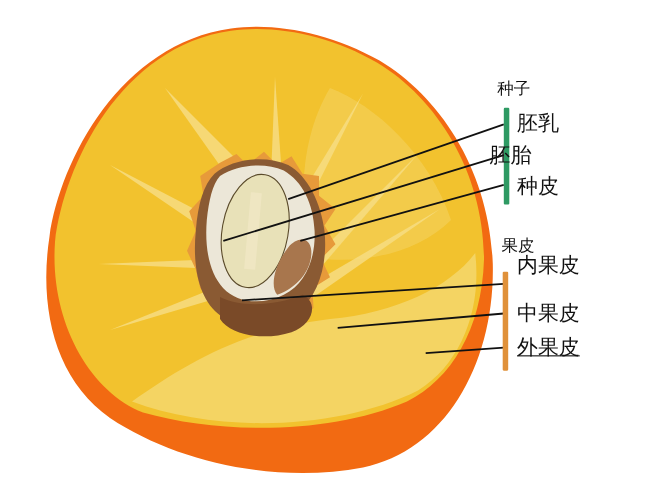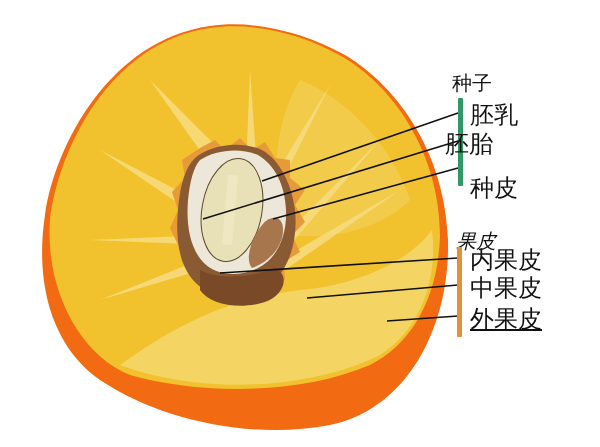--- a/index.html
+++ b/index.html
@@ -1,20 +1,20 @@
 <!DOCTYPE html>
 <html><head>
 <meta charset="utf-8">
 <style>
   html, body { margin: 0; padding: 0; background: #ffffff; }
   body { width: 600px; height: 447px; position: relative; overflow: hidden;
          font-family: "DejaVu Sans", "Liberation Sans", sans-serif; }
   #diagram { position: absolute; left: 0; top: 0; width: 600px; height: 447px; }
-  .label { position: absolute; font-size: 24px; color: #111111; line-height: 1; white-space: nowrap; }
-  .group-title { font-size: 20px; }
+  .label { position: absolute; font-size: 19px; color: #111111; line-height: 1; white-space: nowrap; }
+  .group-title { font-size: 15px; }
   .bar { position: absolute; width: 5px; border-radius: 1px; }
 </style>
 </head>
 <body>
 
 <svg id="diagram" viewBox="0 0 600 447" xmlns="http://www.w3.org/2000/svg">
 
   <path d="M 210 26 C 250 20, 300 30, 345 55 C 400 88, 445 155, 448 240
            C 450 330, 405 410, 330 425 C 250 440, 160 420, 100 380
            C 50 345, 35 280, 45 215 C 55 145, 110 40, 210 26 Z" fill="#f26a12"></path>
@@ -68,19 +68,19 @@
     <line x1="220" y1="273" x2="458" y2="258"></line>
     <line x1="307" y1="298" x2="458" y2="285"></line>
     <line x1="387" y1="321" x2="458" y2="316"></line>
   </g>
 </svg>
 
 <div class="label group-title" style="left:452px; top:73px;">种子</div>
 <div class="bar" style="left:458px; top:98px; height:88px; background:#2e9a63;"></div>
 <div class="label" style="left:470px; top:103px;">胚乳</div>
 <div class="label" style="left:445px; top:132px;">胚胎</div>
-<div class="label" style="left:470px; top:160px;margin-top:16px;">种皮</div>
+<div class="label" style="left:470px; top:160px;">种皮</div>
 
-<div class="label group-title" style="left:456px; top:231px;font-style:italic;">果皮</div>
+<div class="label group-title" style="left:456px; top:216px;">果皮</div>
 <div class="bar" style="left:457px; top:247px; height:90px; background:#e0913a;"></div>
-<div class="label" style="left:470px; top:248px;">内果皮</div>
+<div class="label" style="left:470px; top:232px;">内果皮</div>
 <div class="label" style="left:470px; top:276px;">中果皮</div>
 <div class="label" style="left:470px; top:307px;text-decoration:underline;">外果皮</div>
 
 </body></html>

